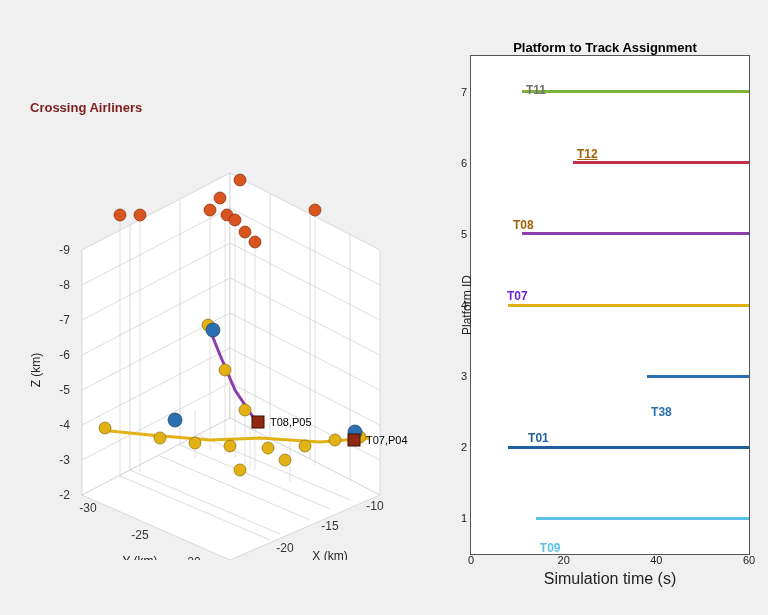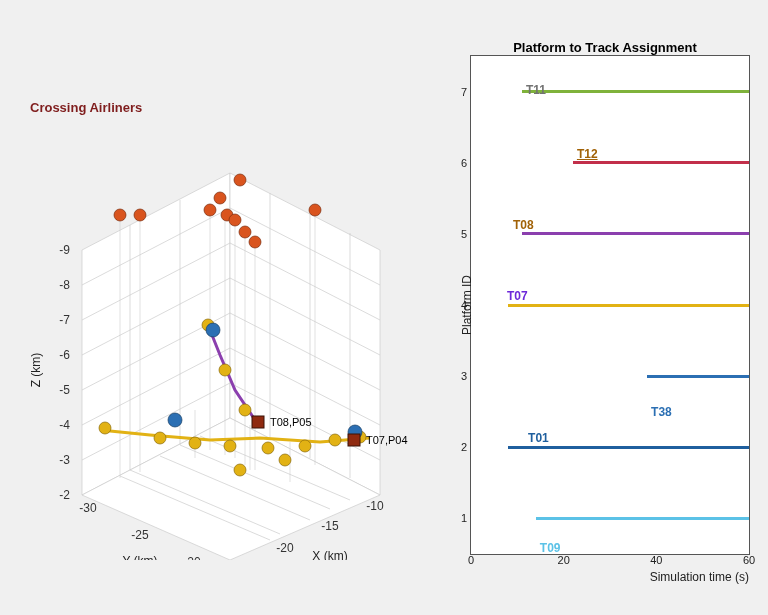--- a/index.html
+++ b/index.html
@@ -77,22 +77,22 @@
     height: 16px;
     font-size: 11px;
     color: #222;
   }
   .plot2d .xtick { position: absolute; transform: translateX(-50%); top: 0; }
   .plot2d .xlabel {
     position: absolute;
     left: 0;
     right: 0;
     top: 16px;
-    text-align: right;
-    font-size: 12px;
+    text-align: center;
+    font-size: 16px;
     color: #222;
   }
   .plot2d .yaxis {
     position: absolute;
     left: -14px;
     top: 0;
     bottom: 0;
     width: 14px;
     font-size: 11px;
     color: #222;

